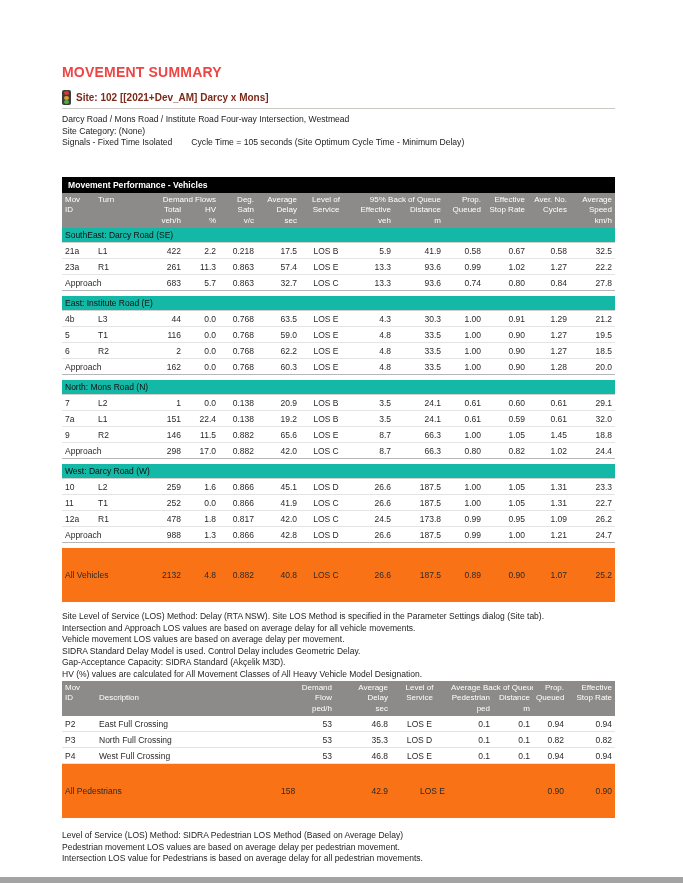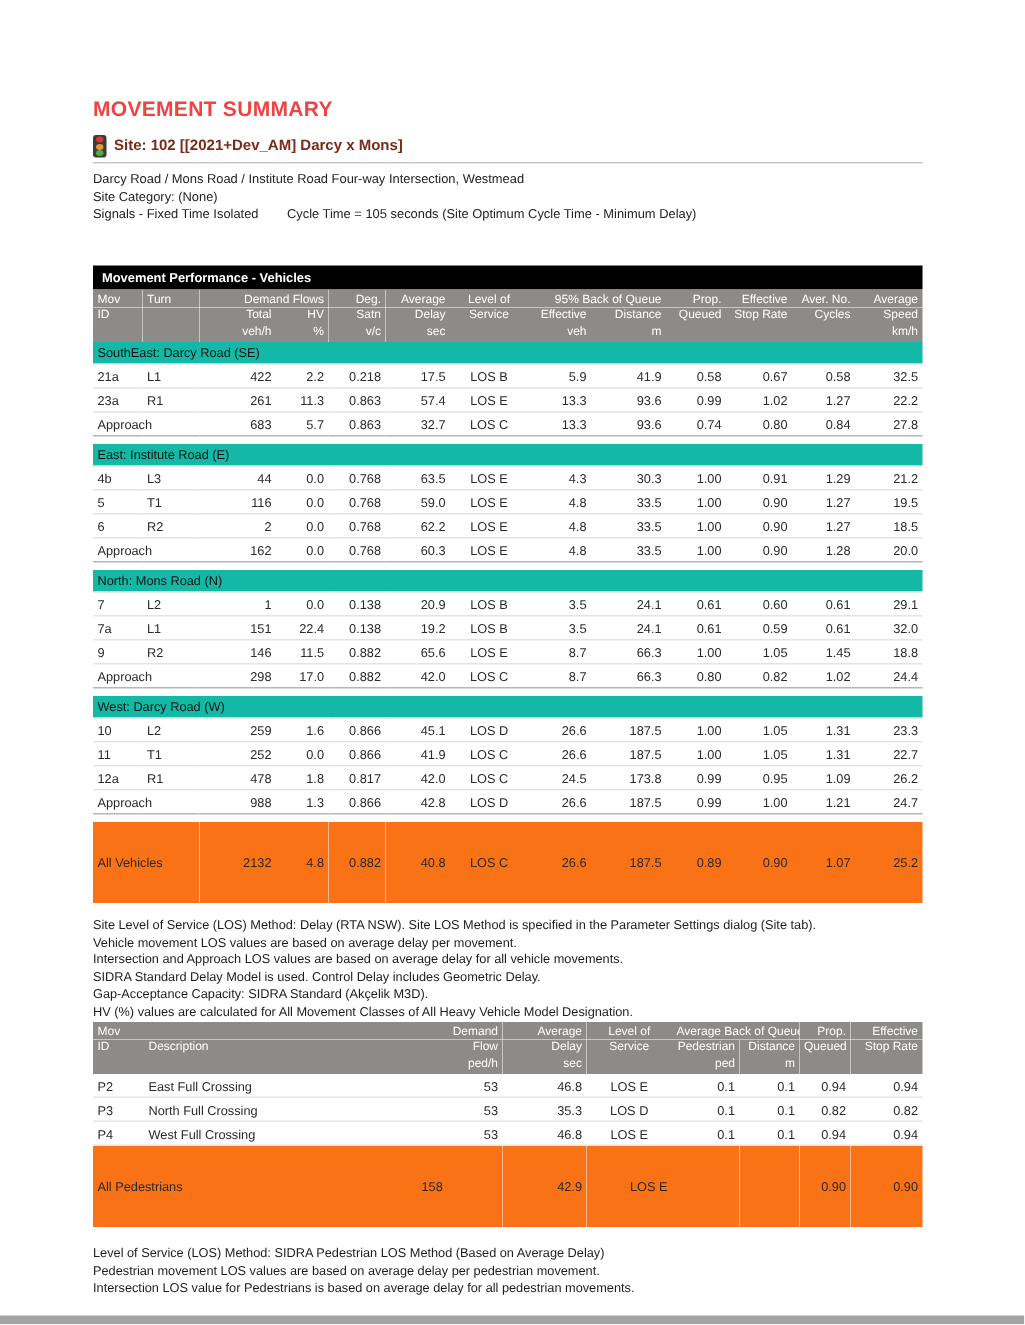--- a/index.html
+++ b/index.html
@@ -387,22 +387,22 @@
             <td class="a-r">0.89</td>
             <td class="a-r">0.90</td>
             <td class="a-r">1.07</td>
             <td class="a-r">25.2</td>
           </tr>
         </tbody>
       </table>
 
     <div class="notes" id="veh-notes">
         <div>Site Level of Service (LOS) Method: Delay (RTA NSW). Site LOS Method is specified in the Parameter Settings dialog (Site tab).</div>
+        <div>Intersection and Approach LOS values are based on average delay for all vehicle movements.</div>
         <div>Vehicle movement LOS values are based on average delay per movement.</div>
-        <div>Intersection and Approach LOS values are based on average delay for all vehicle movements.</div>
         <div>SIDRA Standard Delay Model is used. Control Delay includes Geometric Delay.</div>
         <div>Gap-Acceptance Capacity: SIDRA Standard (Akçelik M3D).</div>
         <div>HV (%) values are calculated for All Movement Classes of All Heavy Vehicle Model Designation.</div>
       </div>
 
     <table class="perf" id="ped-table">
       <colgroup>
         <col style="width:34px">
           <col style="width:182px">
           <col style="width:57px">

